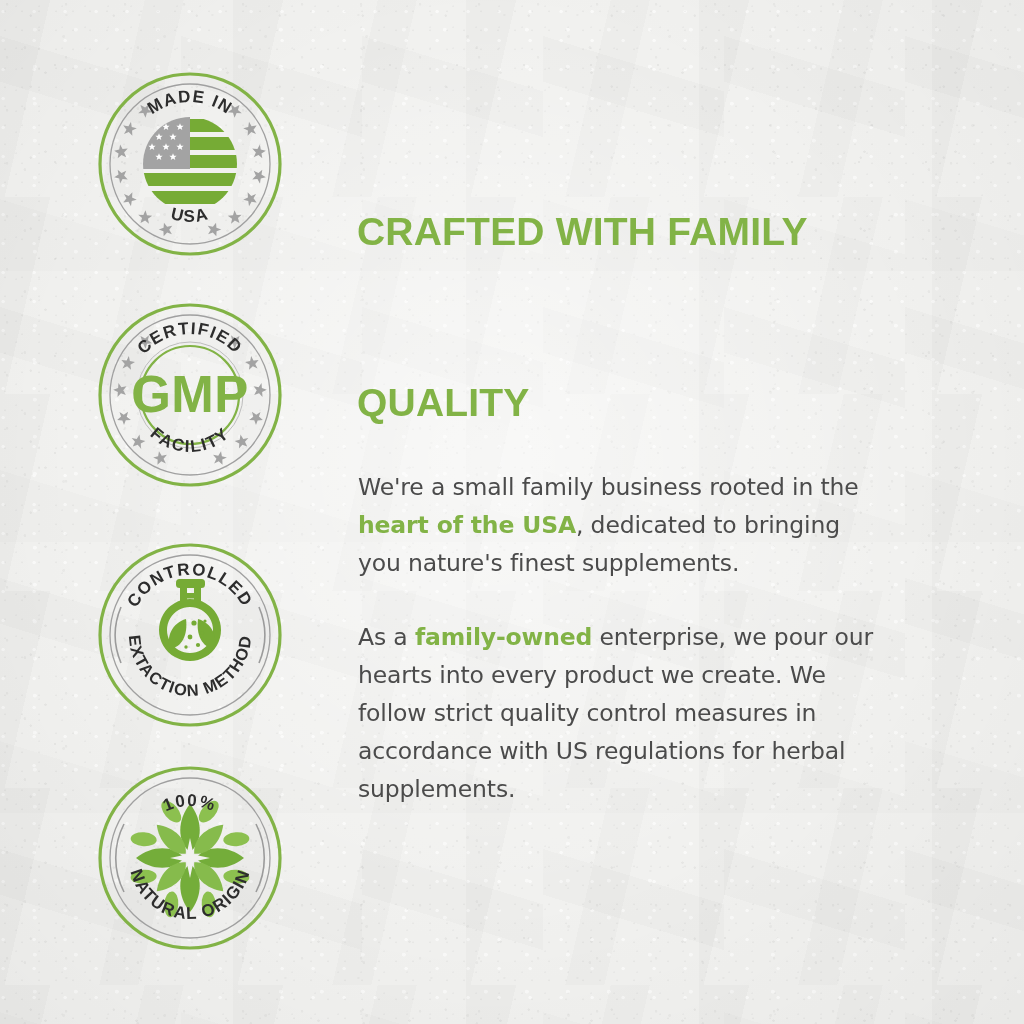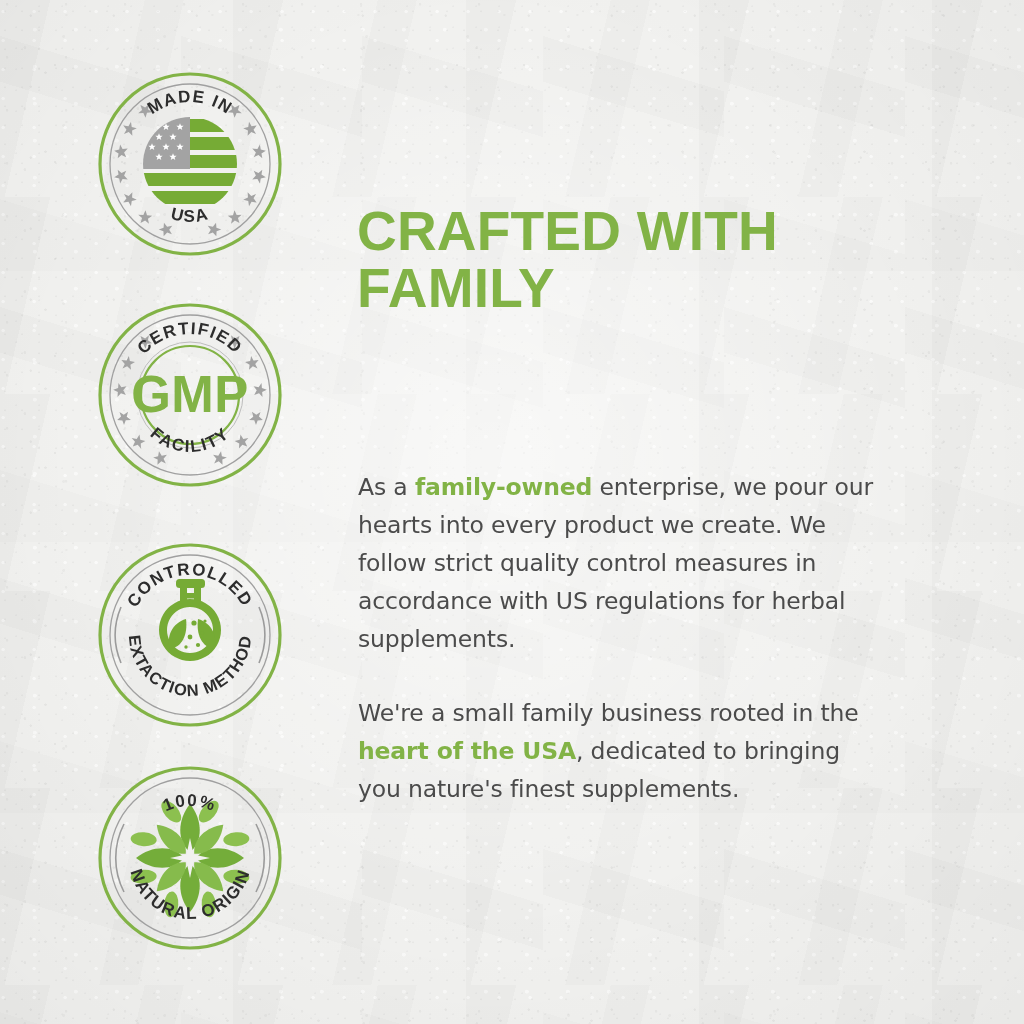--- a/index.html
+++ b/index.html
@@ -59,21 +59,21 @@
 
   
   #content{
     position:absolute;left:357px;top:0;width:600px;height:1024px;
   }
   #headline{
     position:absolute;top:203px;left:0;width:570px;
     margin:0;
     font-family:"Liberation Sans Narrow","Liberation Sans", sans-serif;
     font-weight:700;
-    font-size:55px;
+    font-size:39px;
     line-height:57px;
     letter-spacing:.2px;
     color:#82b346;
     text-transform:uppercase;
   }
   #body-copy{
     position:absolute;top:468px;left:1px;width:530px;
   }
   .para{
     margin:0 0 36px 0;
@@ -390,22 +390,23 @@
     </div>
 
   </div>
 
   <div id="content">
 
     <h1 id="headline">
       <span>CRAFTED WITH FAMILY</span><br>
       <br>
       <br>
+      <span>QUALITY</span>
     </h1>
 
     <div id="body-copy">
+      <p class="para"><span>We're a small family business rooted in the </span><span class="hl">heart of the USA</span><span>, dedicated to bringing you nature's finest supplements.</span></p>
+
       <p class="para"><span>As a </span><span class="hl">family-owned</span><span> enterprise, we pour our hearts into every product we create. We follow strict quality control measures in accordance with US regulations for herbal supplements.</span></p>
-
-      <p class="para"><span>We're a small family business rooted in the </span><span class="hl">heart of the USA</span><span>, dedicated to bringing you nature's finest supplements.</span></p>
     </div>
 
   </div>
 </div>
 
 </body></html>

